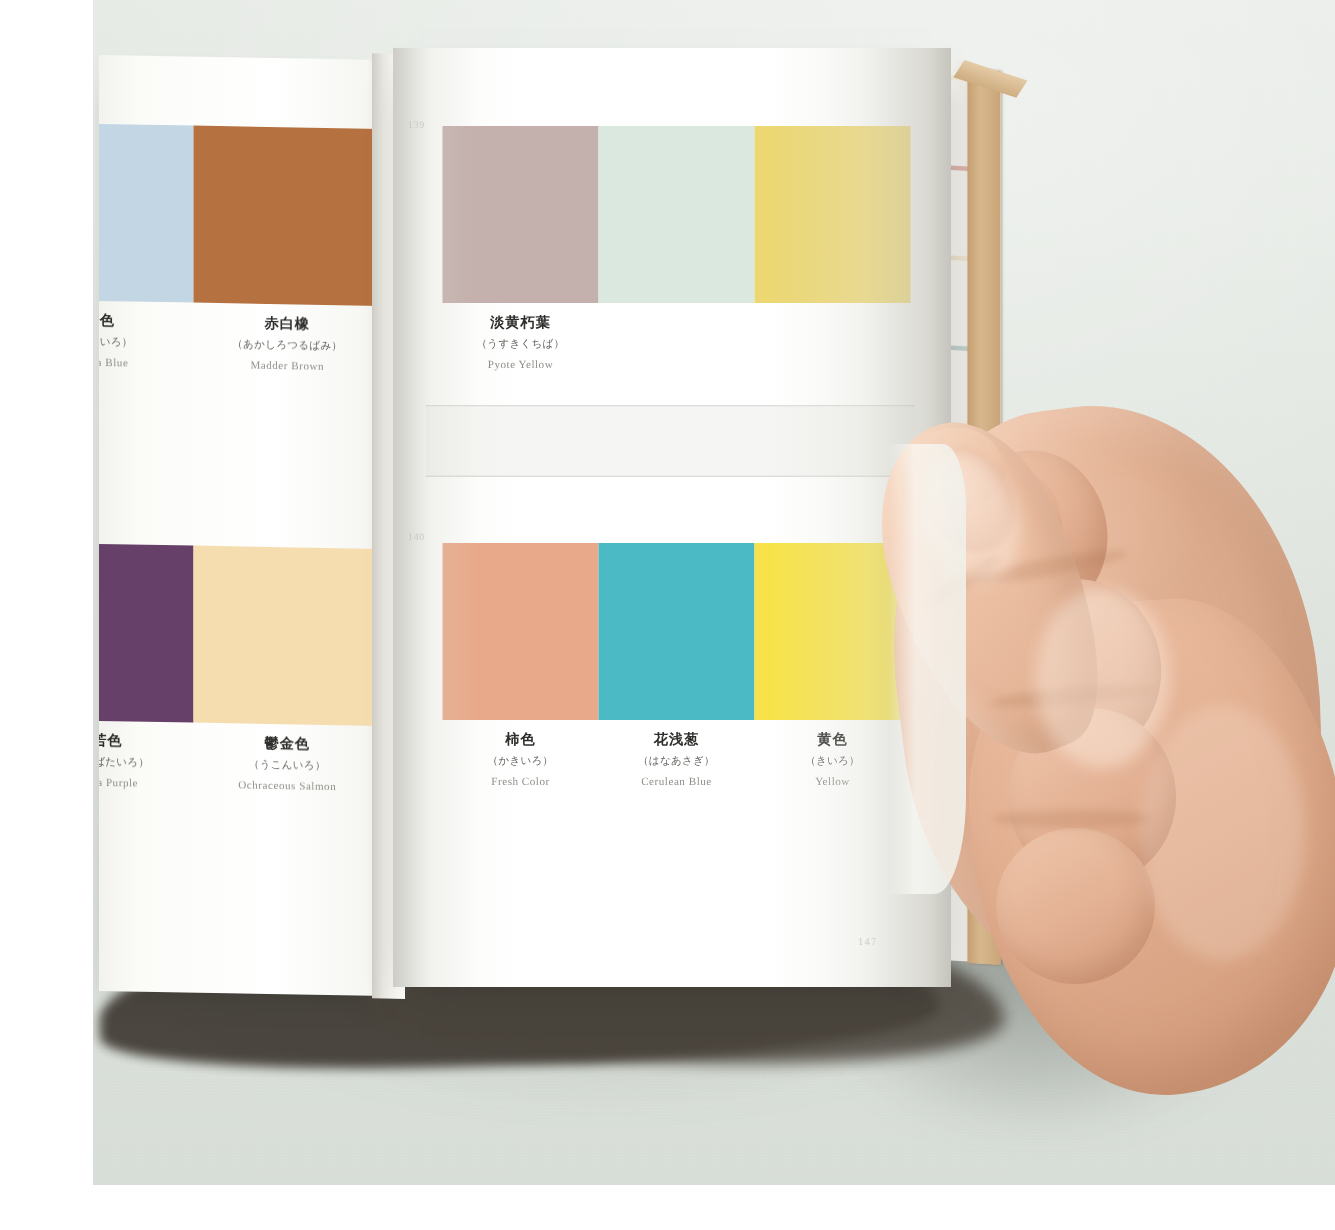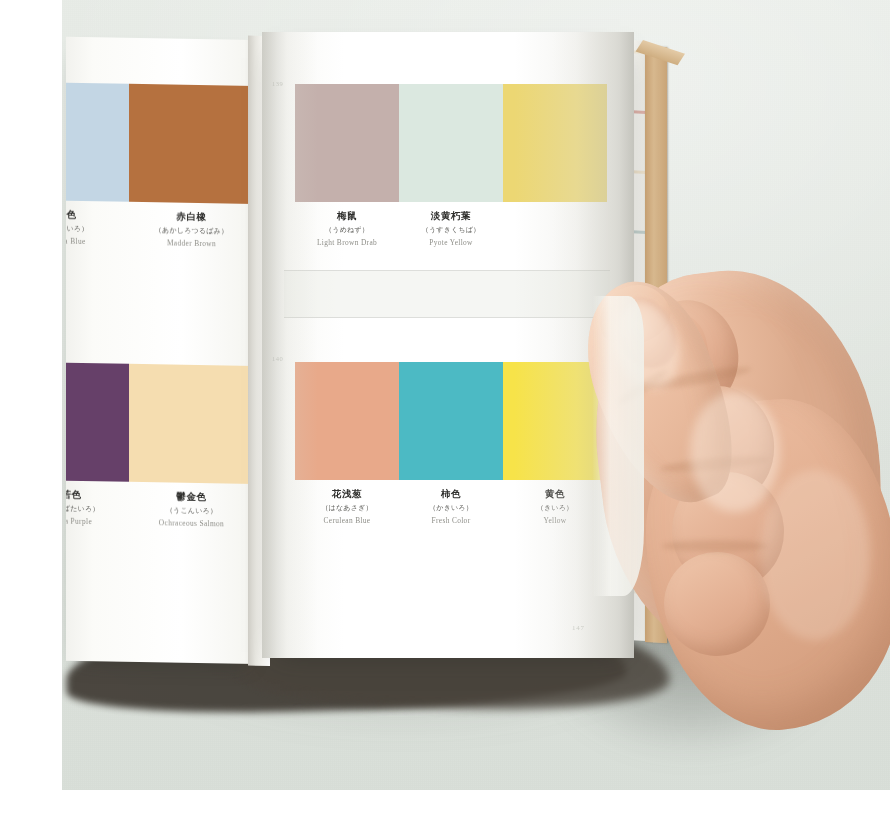--- a/index.html
+++ b/index.html
@@ -422,53 +422,48 @@
       <div class="margin-num" style="left:10px; top:48px;">139</div>
 
       <div class="block" style="left:33px; top:52px; width:312px; height:118px;">
         <div class="sw" id="R0" style="width: 104px; background: rgb(196, 176, 172);"></div>
         <div class="sw" id="R1" style="width: 104px; background: rgb(219, 232, 224);"></div>
         <div class="sw" id="R2" style="width: 104px; background: rgb(236, 215, 115);"></div>
       </div>
 
       <div class="caps" style="left:33px; top:178px; width:312px;">
         <div class="cap" style="width:104px;">
-          <div class="kanji">梅鼠</div>
-          <div class="kana">（うめねず）</div>
-          <div class="en">Light Brown Drab</div>
-        </div>
-        <div class="cap" style="width:104px;">
           <div class="kanji">淡黄朽葉</div>
           <div class="kana">（うすきくちば）</div>
           <div class="en">Pyote Yellow</div>
         </div>
       </div>
 
       <div class="band-line" style="left:22px; top:238px; width:326px;"></div>
       <div class="band-fill" style="left:22px; top:239px; width:326px; height:46px;"></div>
       <div class="band-line" style="left:22px; top:285px; width:326px;"></div>
 
       <div class="margin-num" style="left:10px; top:323px;">140</div>
 
       <div class="block" style="left:33px; top:330px; width:312px; height:118px;">
         <div class="sw" id="R3" style="width: 104px; background: rgb(232, 169, 138);"></div>
         <div class="sw" id="R4" style="width: 104px; background: rgb(76, 186, 196);"></div>
         <div class="sw" id="R5" style="width: 104px; background: rgb(247, 227, 73);"></div>
       </div>
 
       <div class="caps" style="left:33px; top:456px; width:312px;">
         <div class="cap" style="width:104px;">
+          <div class="kanji">柿色</div>
+          <div class="kana">（かきいろ）</div>
+          <div class="en">Fresh Color</div>
+        </div>
+        <div class="cap" style="width:104px;">
           <div class="kanji">花浅葱</div>
           <div class="kana">（はなあさぎ）</div>
           <div class="en">Cerulean Blue</div>
-        </div>
-        <div class="cap" style="width:104px;">
-          <div class="kanji">柿色</div>
-          <div class="kana">（かきいろ）</div>
-          <div class="en">Fresh Color</div>
         </div>
         <div class="cap" style="width:104px;">
           <div class="kanji">黄色</div>
           <div class="kana">（きいろ）</div>
           <div class="en">Yellow</div>
         </div>
       </div>
 
       <div class="folio" style="left:310px; top:592px;">147</div>
 

